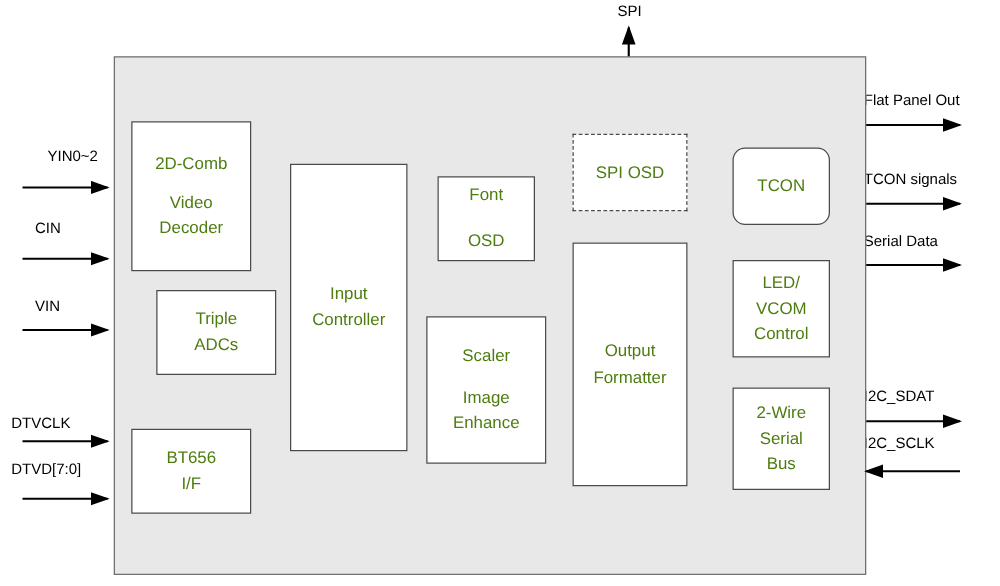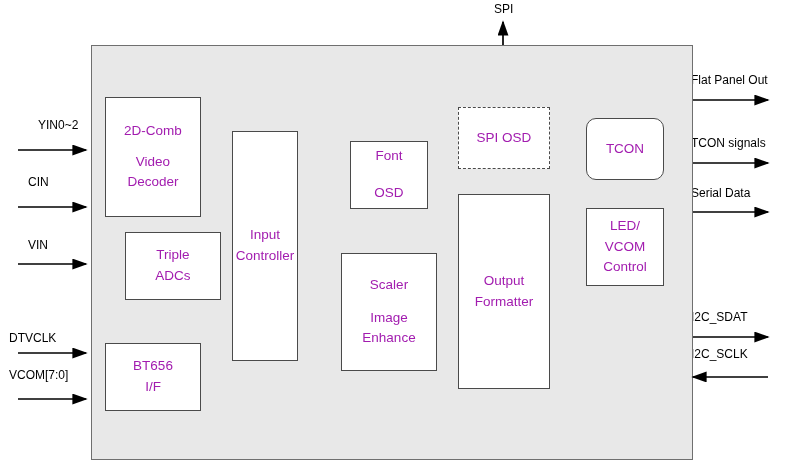--- a/index.html
+++ b/index.html
@@ -29,21 +29,21 @@
     position: absolute;
     background: #ffffff;
     border: 1px solid #4a4a4a;
     box-sizing: border-box;
     display: flex;
     flex-direction: column;
     align-items: center;
     justify-content: center;
     text-align: center;
     font-size: 13.5px;
-    color: #a21caf;
+    color: #4d7c0f;
     line-height: 1.55;
   }
   .block.dashed {
     border: 1px dashed #4a4a4a;
   }
   .block .line {
     display: block;
     white-space: nowrap;
   }
   .ext-label {
@@ -65,21 +65,21 @@
 <body>
 
 <div id="canvas">
 
   <div class="ext-label" style="left:494px; top:2px;">SPI</div>
 
   <div class="ext-label" style="left:38px; top:118px;">YIN0~2</div>
   <div class="ext-label" style="left:28px; top:175px;">CIN</div>
   <div class="ext-label" style="left:28px; top:238px;">VIN</div>
   <div class="ext-label" style="left:9px; top:331px;">DTVCLK</div>
-  <div class="ext-label" style="left:9px; top:368px;">VCOM[7:0]</div>
+  <div class="ext-label" style="left:9px; top:368px;">DTVD[7:0]</div>
 
   <div class="ext-label" style="left:691px; top:73px;">Flat Panel Out</div>
   <div class="ext-label" style="left:691px; top:136px;">TCON signals</div>
   <div class="ext-label" style="left:691px; top:186px;">Serial Data</div>
   <div class="ext-label" style="left:691px; top:310px;">I2C_SDAT</div>
   <div class="ext-label" style="left:691px; top:347px;">I2C_SCLK</div>
 
   <div class="chip-body"></div>
 
   <div class="block" style="left:105px; top:97px; width:96px; height:120px;">
@@ -91,21 +91,21 @@
   <div class="block" style="left:105px; top:232px; width:96px; height:68px;margin-left:20px;">
     <span class="line">Triple</span>
     <span class="line">ADCs</span>
   </div>
 
   <div class="block" style="left:105px; top:343px; width:96px; height:68px;">
     <span class="line">BT656</span>
     <span class="line">I/F</span>
   </div>
 
-  <div class="block" style="left:232px; top:131px; width:66px; height:230px;">
+  <div class="block" style="left:232px; top:131px; width:94px; height:230px;">
     <span class="line">Input</span>
     <span class="line">Controller</span>
   </div>
 
   <div class="block" style="left:350px; top:141px; width:78px; height:68px;gap:16px;">
     <span class="line">Font</span>
     <span class="line">OSD</span>
   </div>
 
   <div class="block" style="left:341px; top:253px; width:96px; height:118px;">
@@ -126,20 +126,25 @@
   <div class="block" style="left:586px; top:118px; width:78px; height:62px;border-radius:10px;">
     <span class="line">TCON</span>
   </div>
 
   <div class="block" style="left:586px; top:208px; width:78px; height:78px;">
     <span class="line">LED/</span>
     <span class="line">VCOM</span>
     <span class="line">Control</span>
   </div>
 
+  <div class="block" style="left:586px; top:310px; width:78px; height:82px;">
+    <span class="line">2-Wire</span>
+    <span class="line">Serial</span>
+    <span class="line">Bus</span>
+  </div>
 
   <svg class="arrows" viewBox="0 0 800 469">
     <defs>
       <marker id="ah" markerWidth="9" markerHeight="9" refX="8" refY="3.2" orient="auto">
         <path d="M0,0 L9,3.2 L0,6.4 z" fill="#000000"></path>
       </marker>
     </defs>
     <g stroke="#000000" stroke-width="1.7" fill="none">
 
       <line x1="503" y1="45" x2="503" y2="22" marker-end="url(#ah)"></line>

